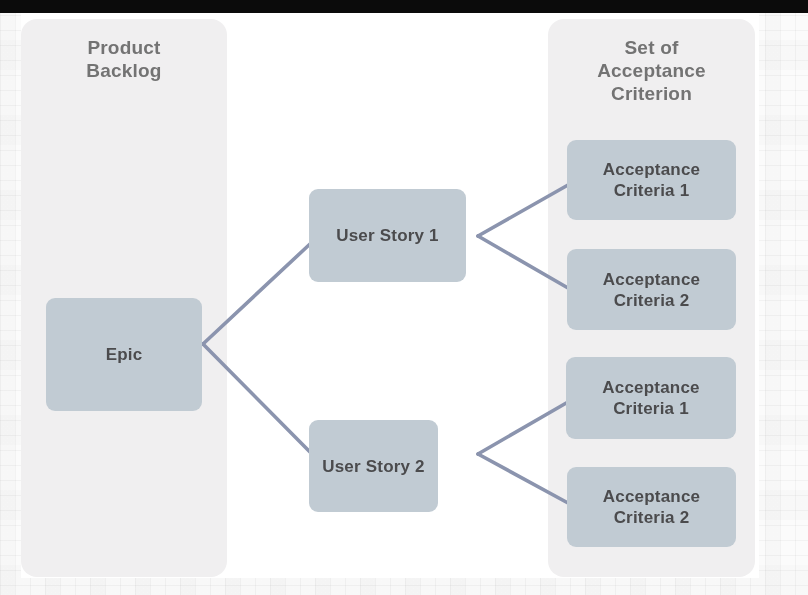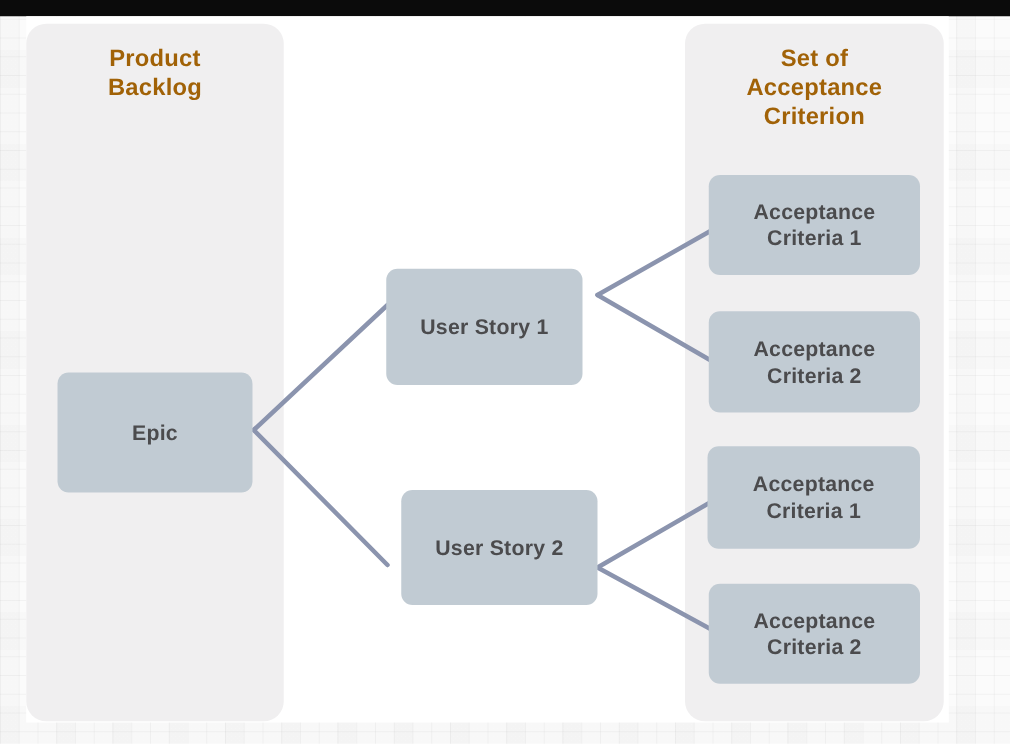--- a/index.html
+++ b/index.html
@@ -29,38 +29,38 @@
     position:absolute;top:19px;height:558px;
     background:#f0eff0;border-radius:16px;
   }
   .panel-1{left:21px;width:206px;}
   .panel-2{left:285px;width:199px;}
   .panel-3{left:548px;width:207px;}
   .col-header{
     position:absolute;top:17px;left:0;width:100%;
     text-align:center;white-space:pre-line;
     font-size:19px;line-height:23px;font-weight:bold;
-    color:#a16207;letter-spacing:.2px;
+    color:#737373;letter-spacing:.2px;
   }
   .connectors{position:absolute;left:0;top:0;width:808px;height:595px;}
   .connectors line{stroke:#8b94ae;stroke-width:3.6;stroke-linecap:round;}
   .node{
     position:absolute;
     background:#c1cbd3;border-radius:9px;
     display:flex;align-items:center;justify-content:center;
     text-align:center;
   }
   .node .label{
     white-space:pre-line;
     font-size:17px;line-height:21px;font-weight:bold;
     color:#4b4b4d;letter-spacing:.2px;
   }
-  .node-epic{left:46px;top:298px;width:156px;height:96px;}
-  .node-us1{left:309px;top:189px;width:157px;height:93px;margin-top:26px;}
-  .node-us2{left:309px;top:392px;width:157px;height:92px;margin-left:12px;}
+  .node-epic{left:46px;top:298px;width:156px;height:113px;}
+  .node-us1{left:309px;top:189px;width:157px;height:93px;}
+  .node-us2{left:309px;top:420px;width:129px;height:92px;}
   .node-ac11{left:567px;top:140px;width:169px;height:80px;}
   .node-ac12{left:567px;top:249px;width:169px;height:81px;}
   .node-ac21{left:566px;top:357px;width:170px;height:82px;}
   .node-ac22{left:567px;top:467px;width:169px;height:80px;}
 </style>
 </head>
 <body>
 
 <div class="screen">
 

